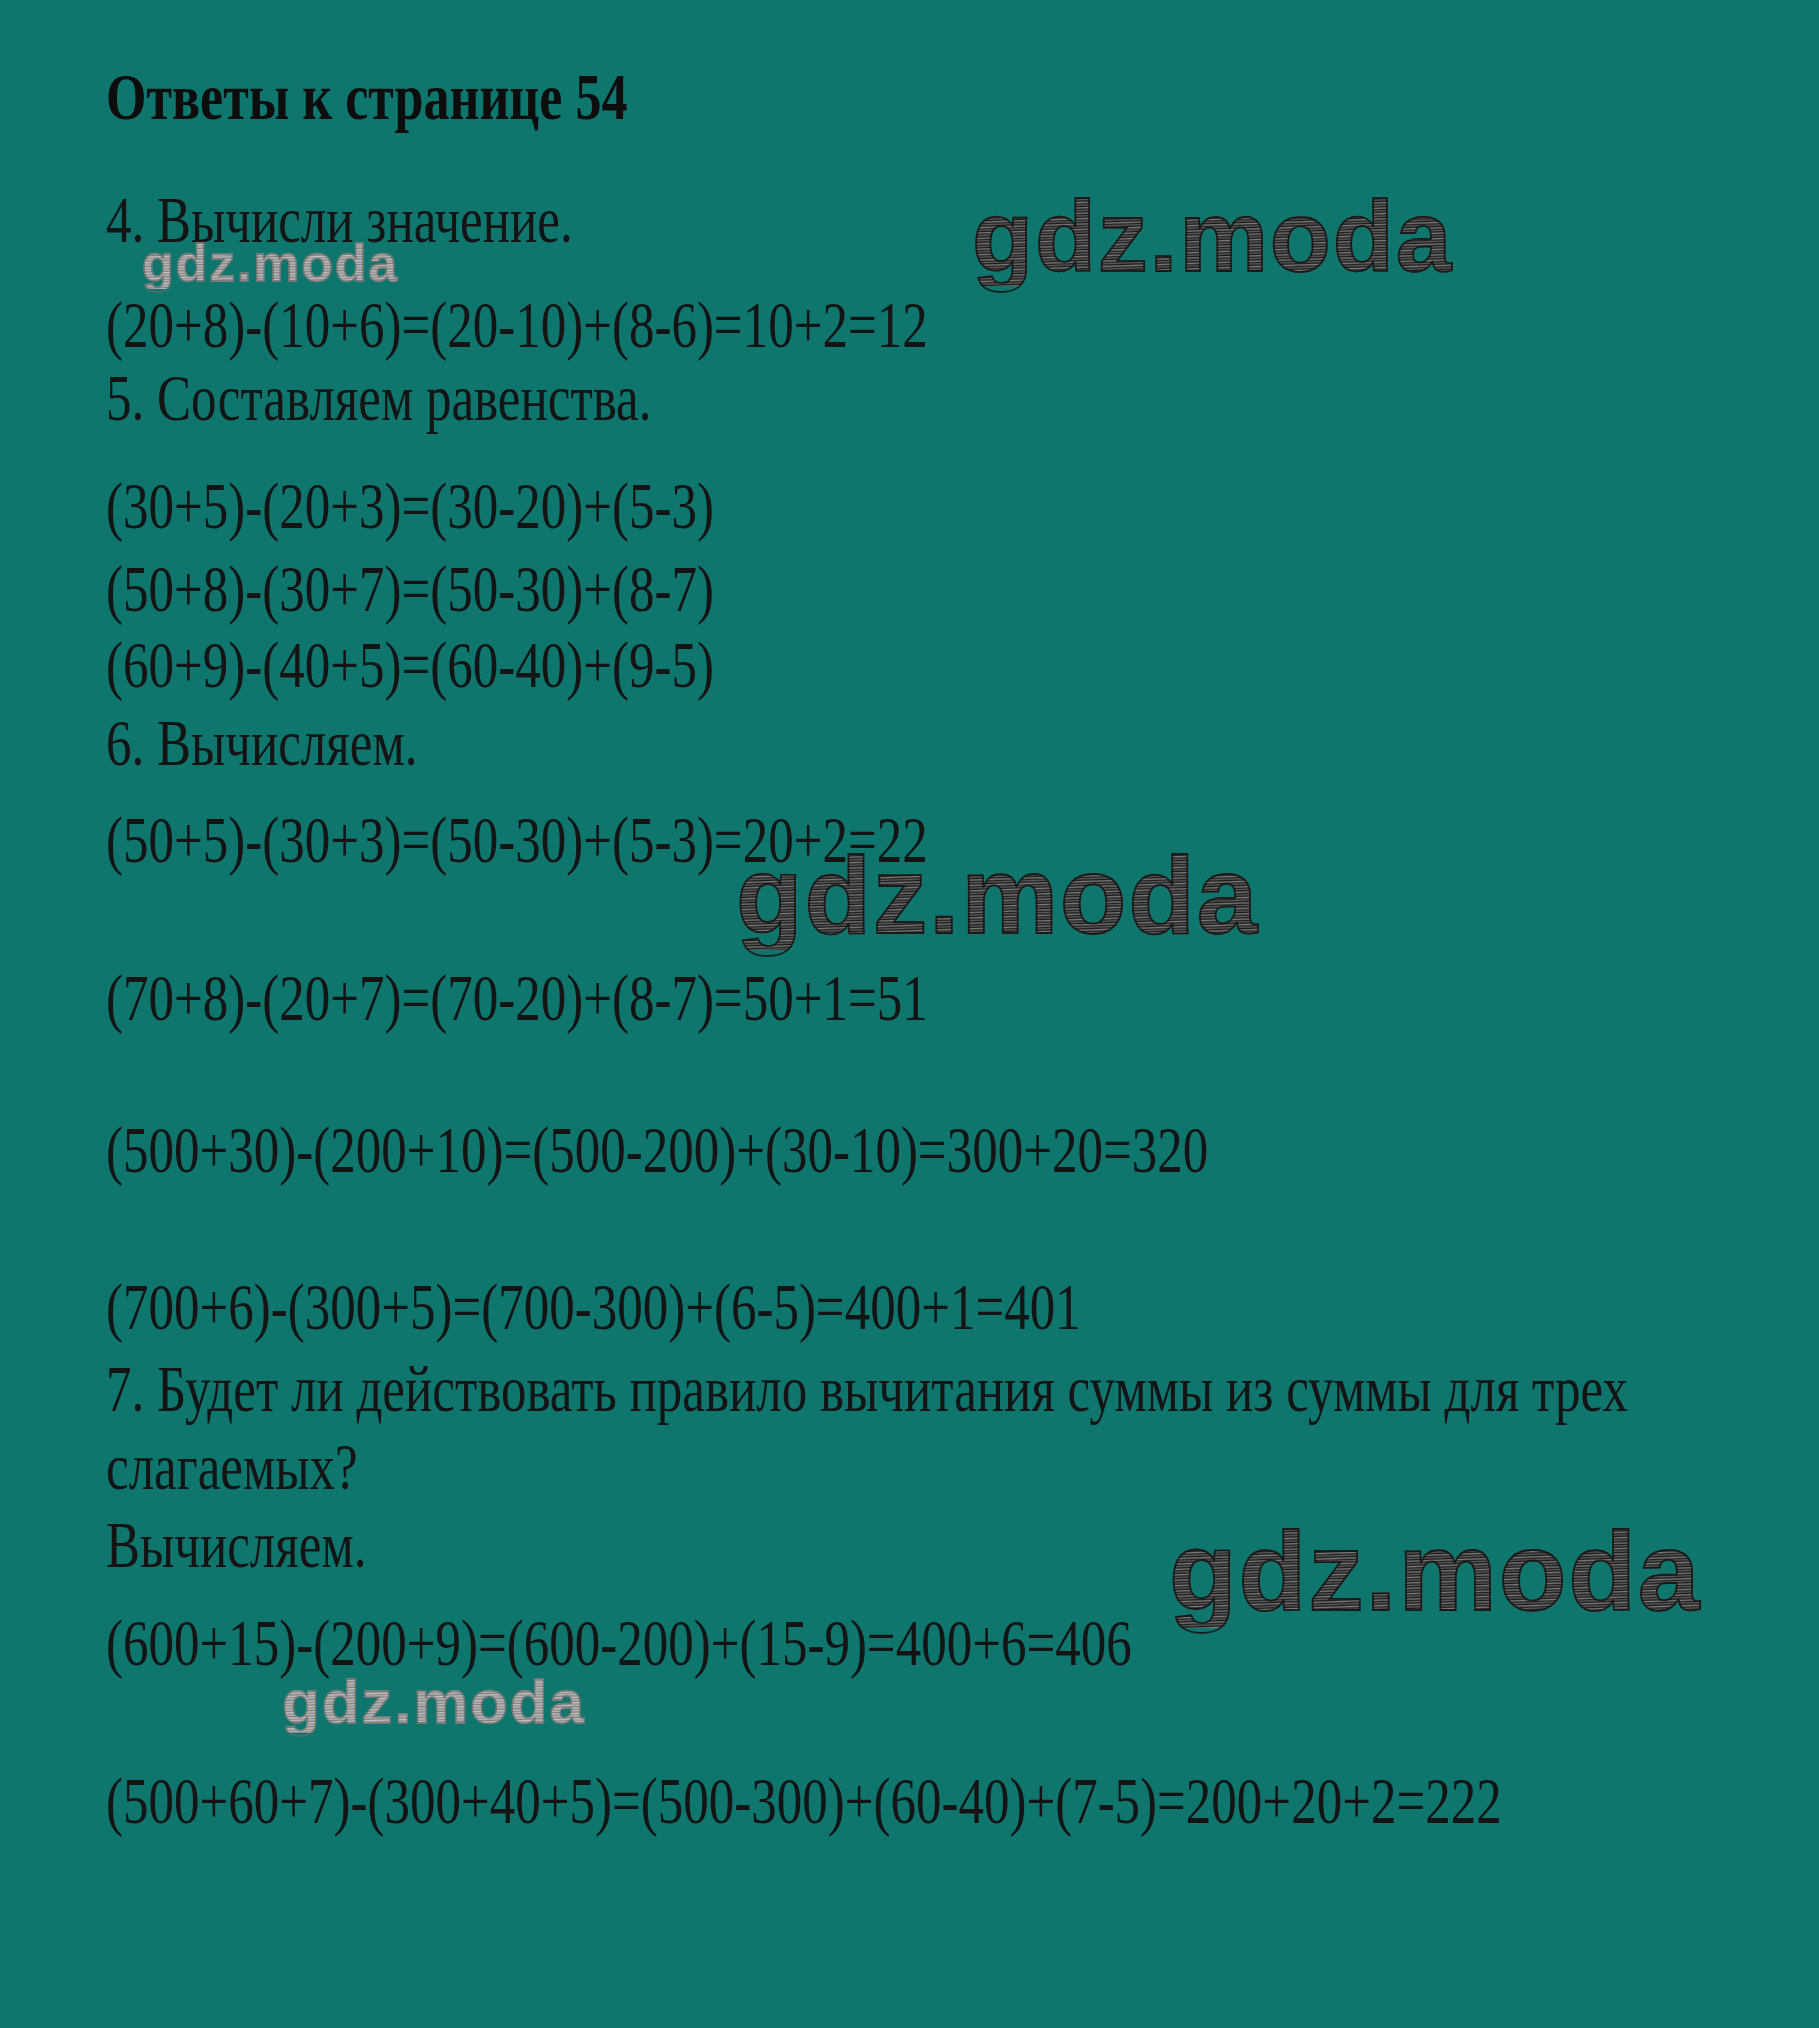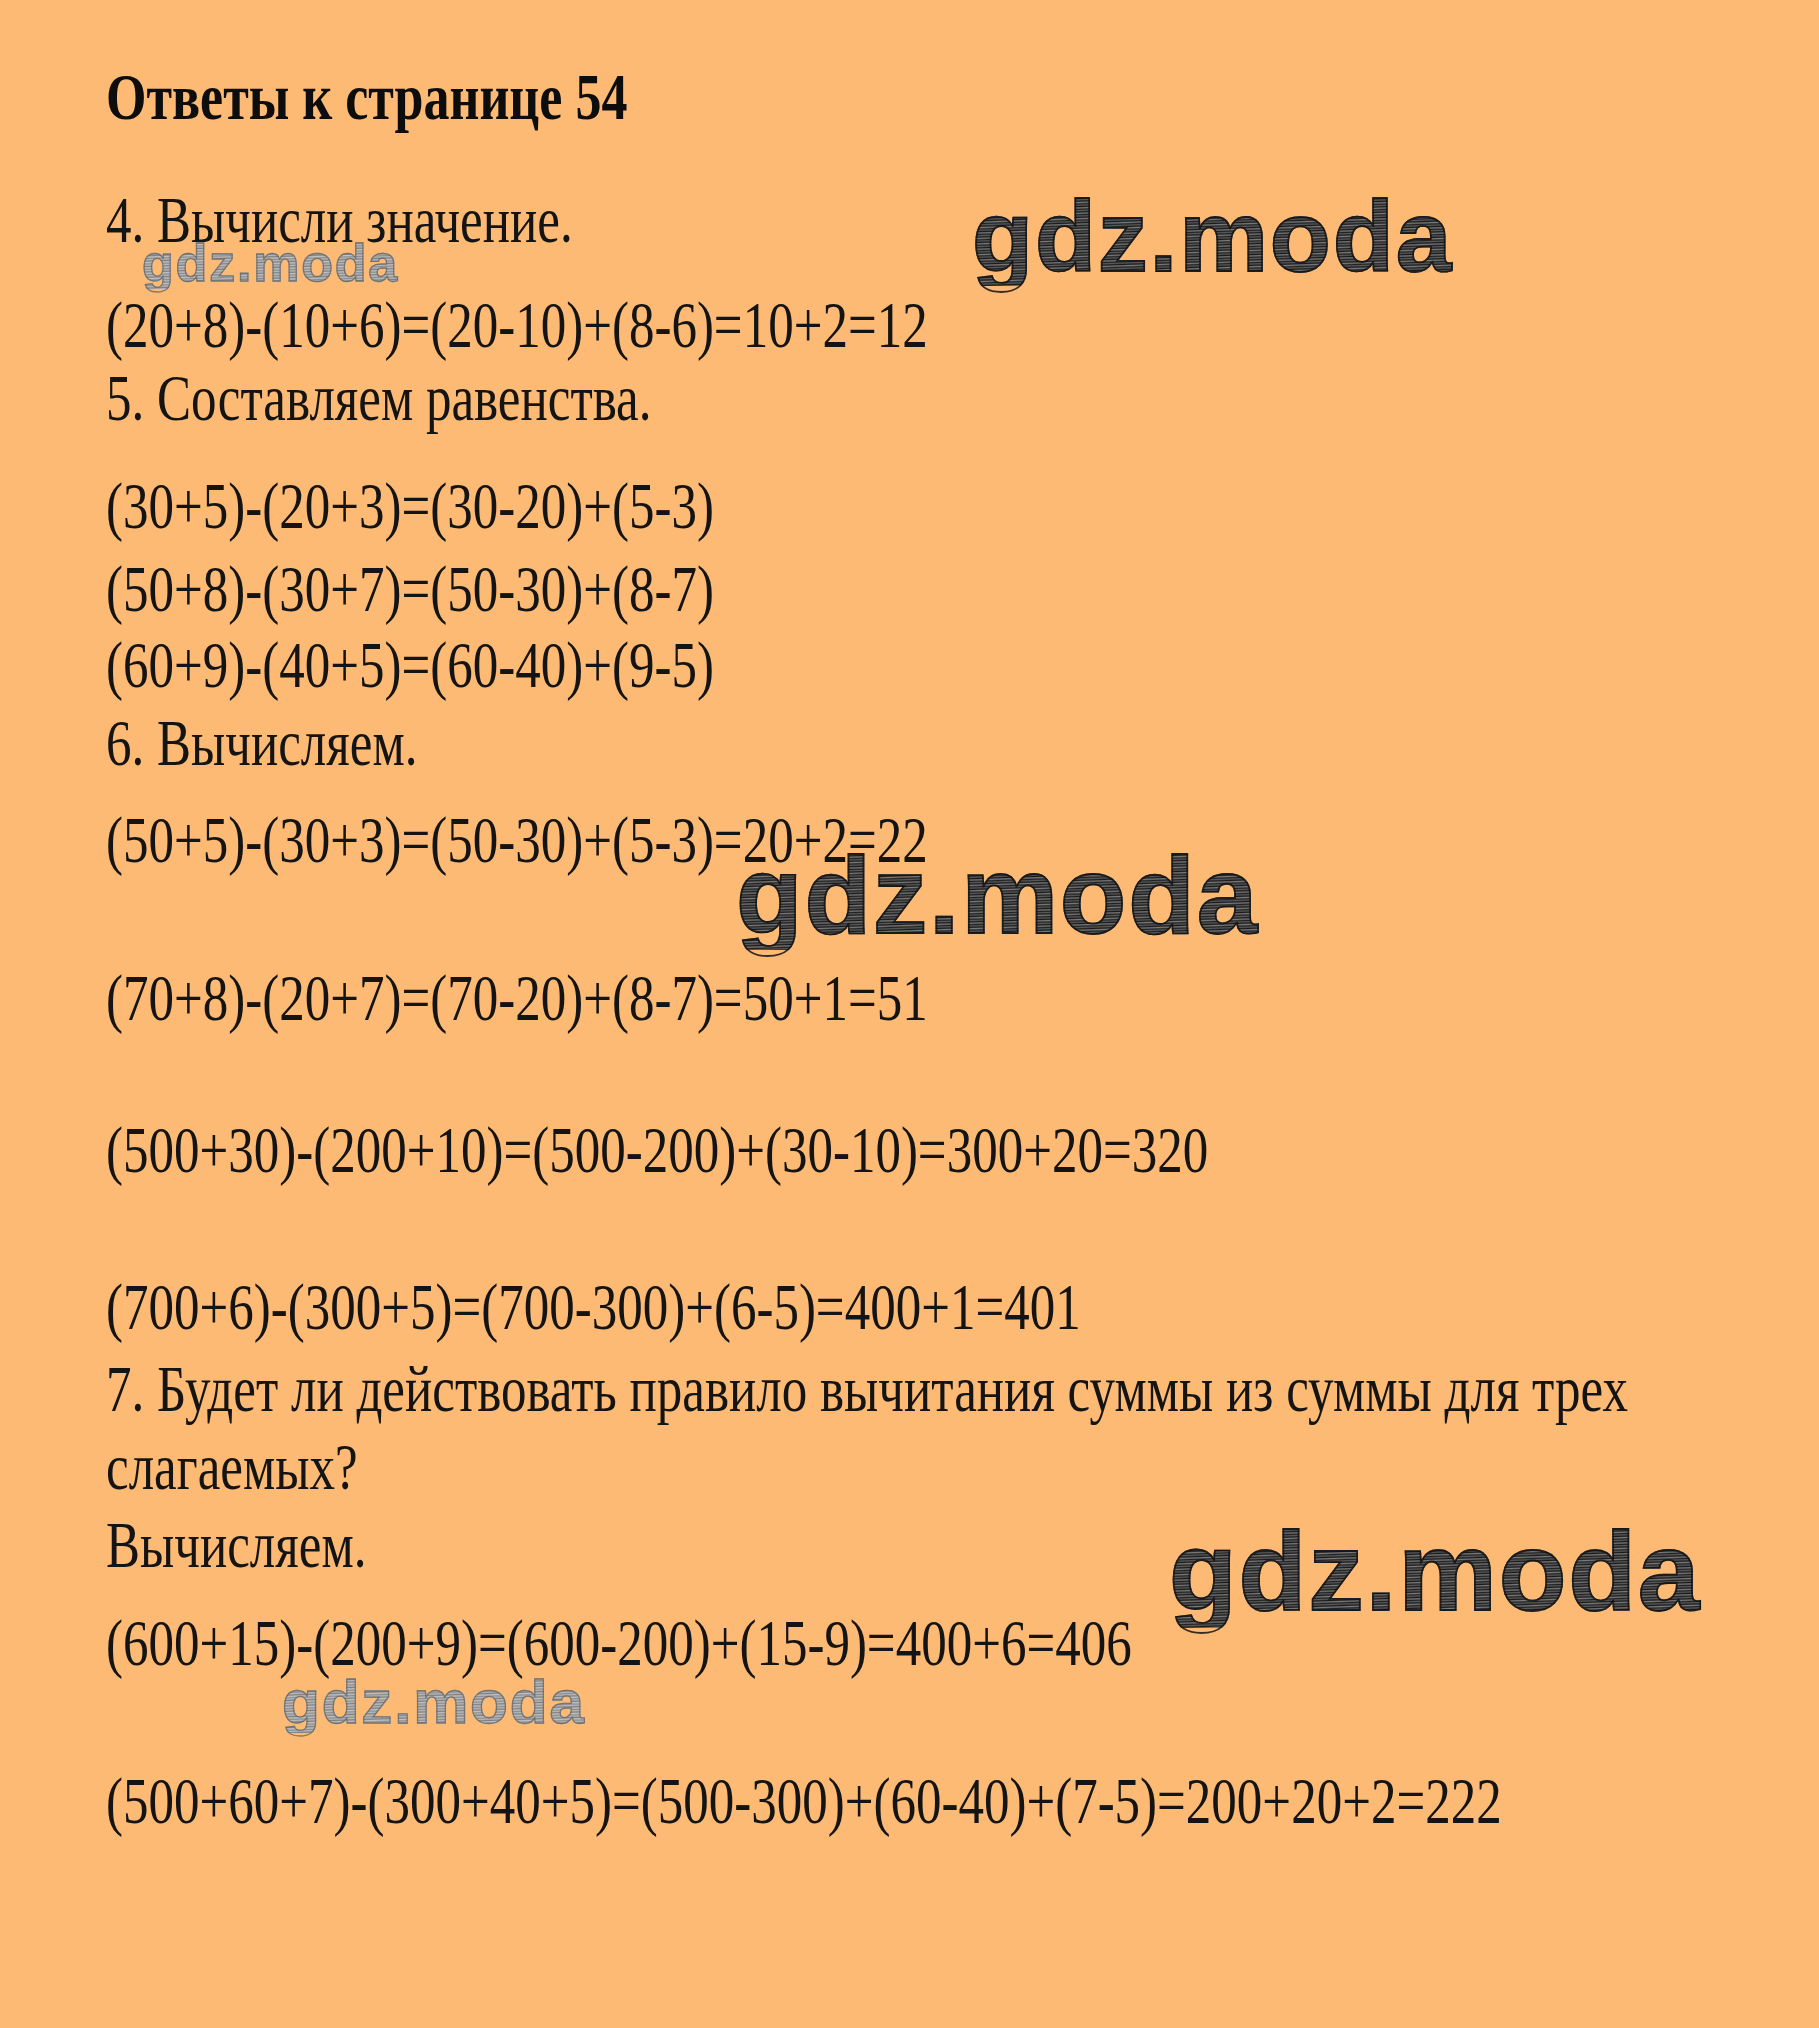--- a/index.html
+++ b/index.html
@@ -4,21 +4,21 @@
 <style>
   html, body {
     margin: 0;
     padding: 0;
     background: #ffffff;
   }
   .page {
     position: relative;
     width: 1820px;
     height: 2029px;
-    background: #fdba74;
+    background: #0f766e;
     overflow: hidden;
   }
   .line {
     position: absolute;
     white-space: nowrap;
     font-family: "Liberation Serif", serif;
     font-size: 51px;
     line-height: 1;
     color: #141414;
     transform: scaleY(1.27);

